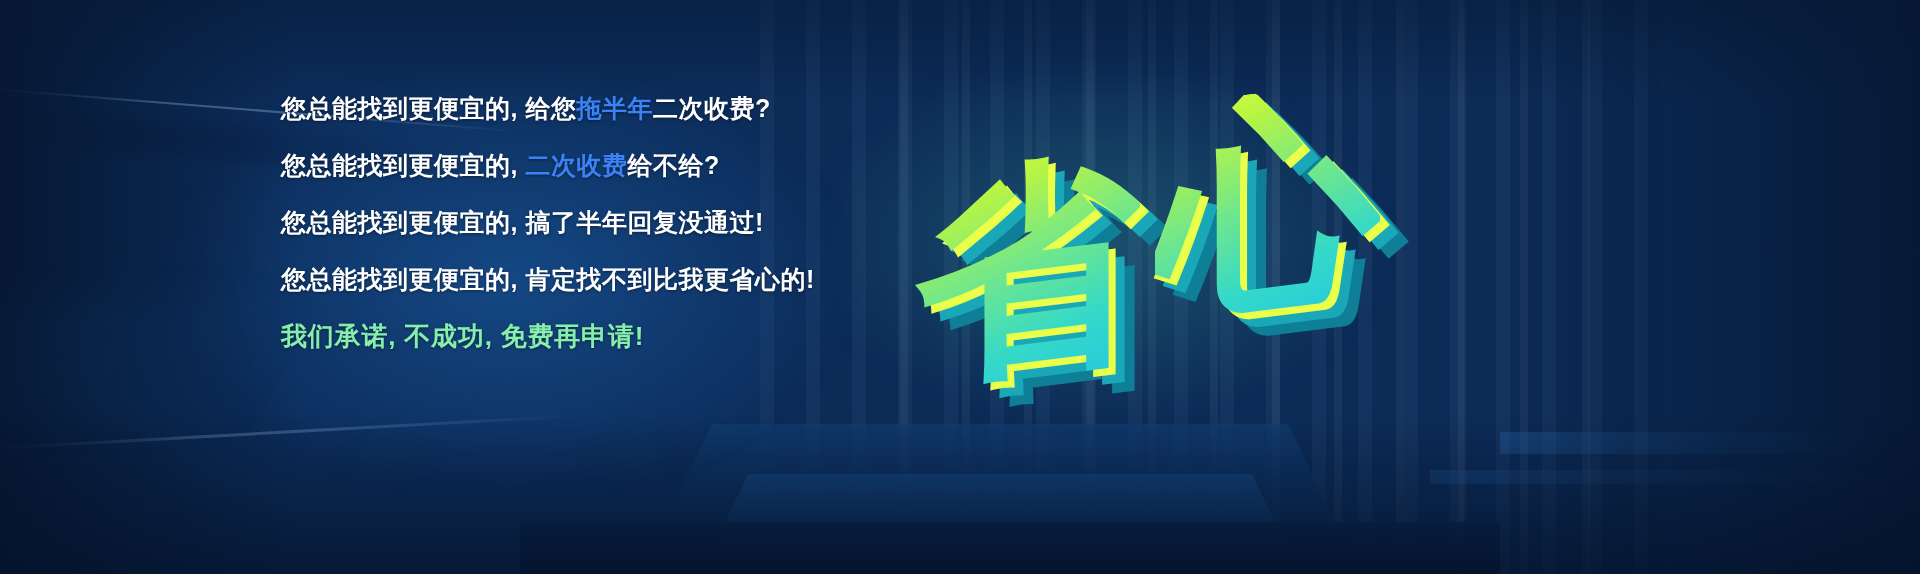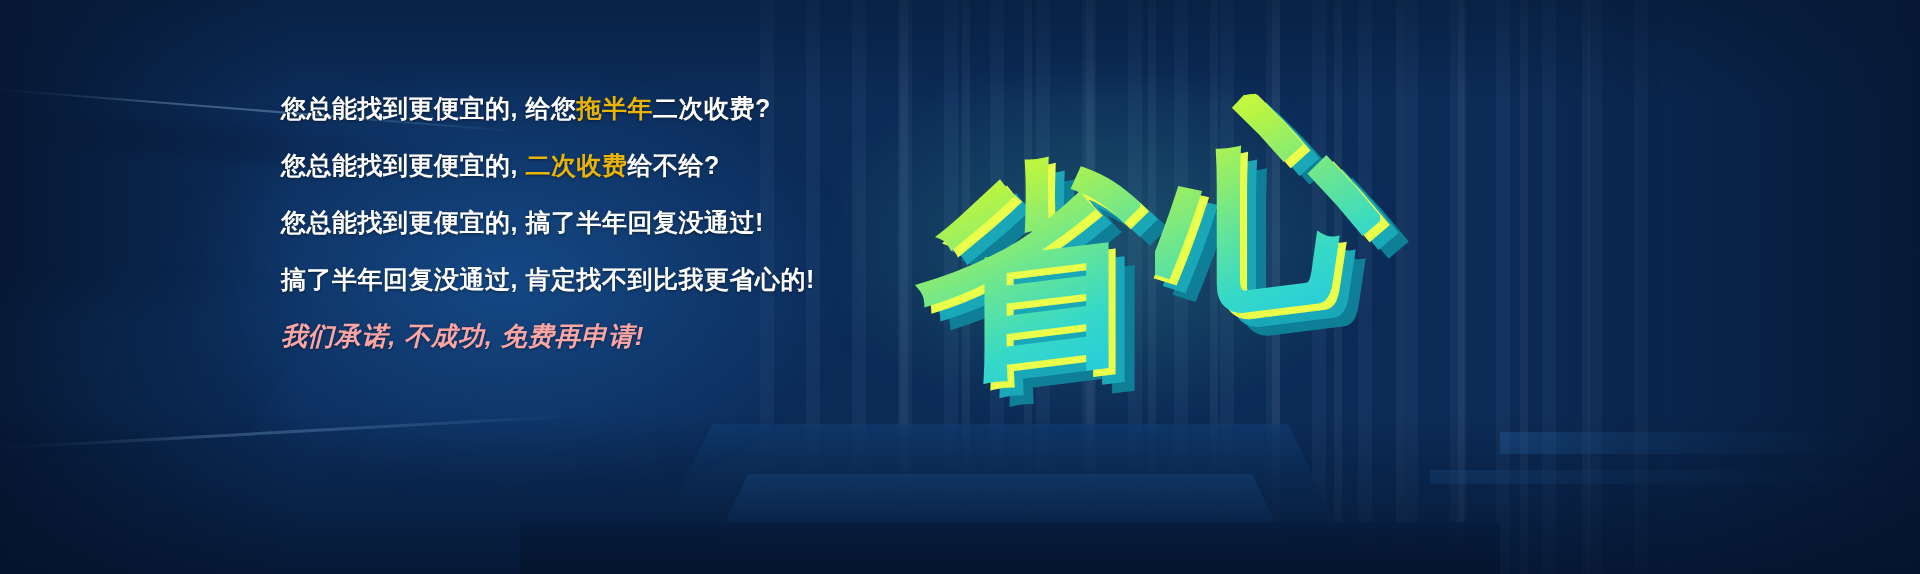--- a/index.html
+++ b/index.html
@@ -117,22 +117,22 @@
   }
   .line {
     font-size:25px;
     font-weight:bold;
     line-height:57px;
     color:#ffffff;
     white-space:nowrap;
     letter-spacing:.5px;
     text-shadow:0 1px 3px rgba(0,0,0,.45);
   }
-  .hl { color:#eab308; }
-  .line.promise { color:#fca5a5; font-size:26px; letter-spacing:.8px;font-style:italic; }
+  .hl { color:#3b82f6; }
+  .line.promise { color:#86efac; font-size:26px; letter-spacing:.8px; }
 
   
   .headline {
     position:absolute;
     left:905px;
     top:62px;
     width:470px;
     height:330px;
   }
   .hw {
@@ -208,21 +208,21 @@
 
     <div class="line">
       <span>您总能找到更便宜的, </span><span class="hl">二次收费</span><span>给不给?</span>
     </div>
 
     <div class="line">
       <span>您总能找到更便宜的, 搞了半年回复没通过!</span>
     </div>
 
     <div class="line">
-      <span>搞了半年回复没通过, 肯定找不到比我更省心的!</span>
+      <span>您总能找到更便宜的, 肯定找不到比我更省心的!</span>
     </div>
 
     <div class="line promise">我们承诺, 不成功, 免费再申请!</div>
   </div>
 
   <div class="headline">
     <div class="hl-glow"></div>
 
     <div class="hw shadow ext2" id="ch-sheng" style="transform:skewY(-7deg) translate(26px,26px);">省</div>
     <div class="hw shadow ext" id="ch-sheng" style="transform:skewY(-7deg) translate(16px,16px);">省</div>

